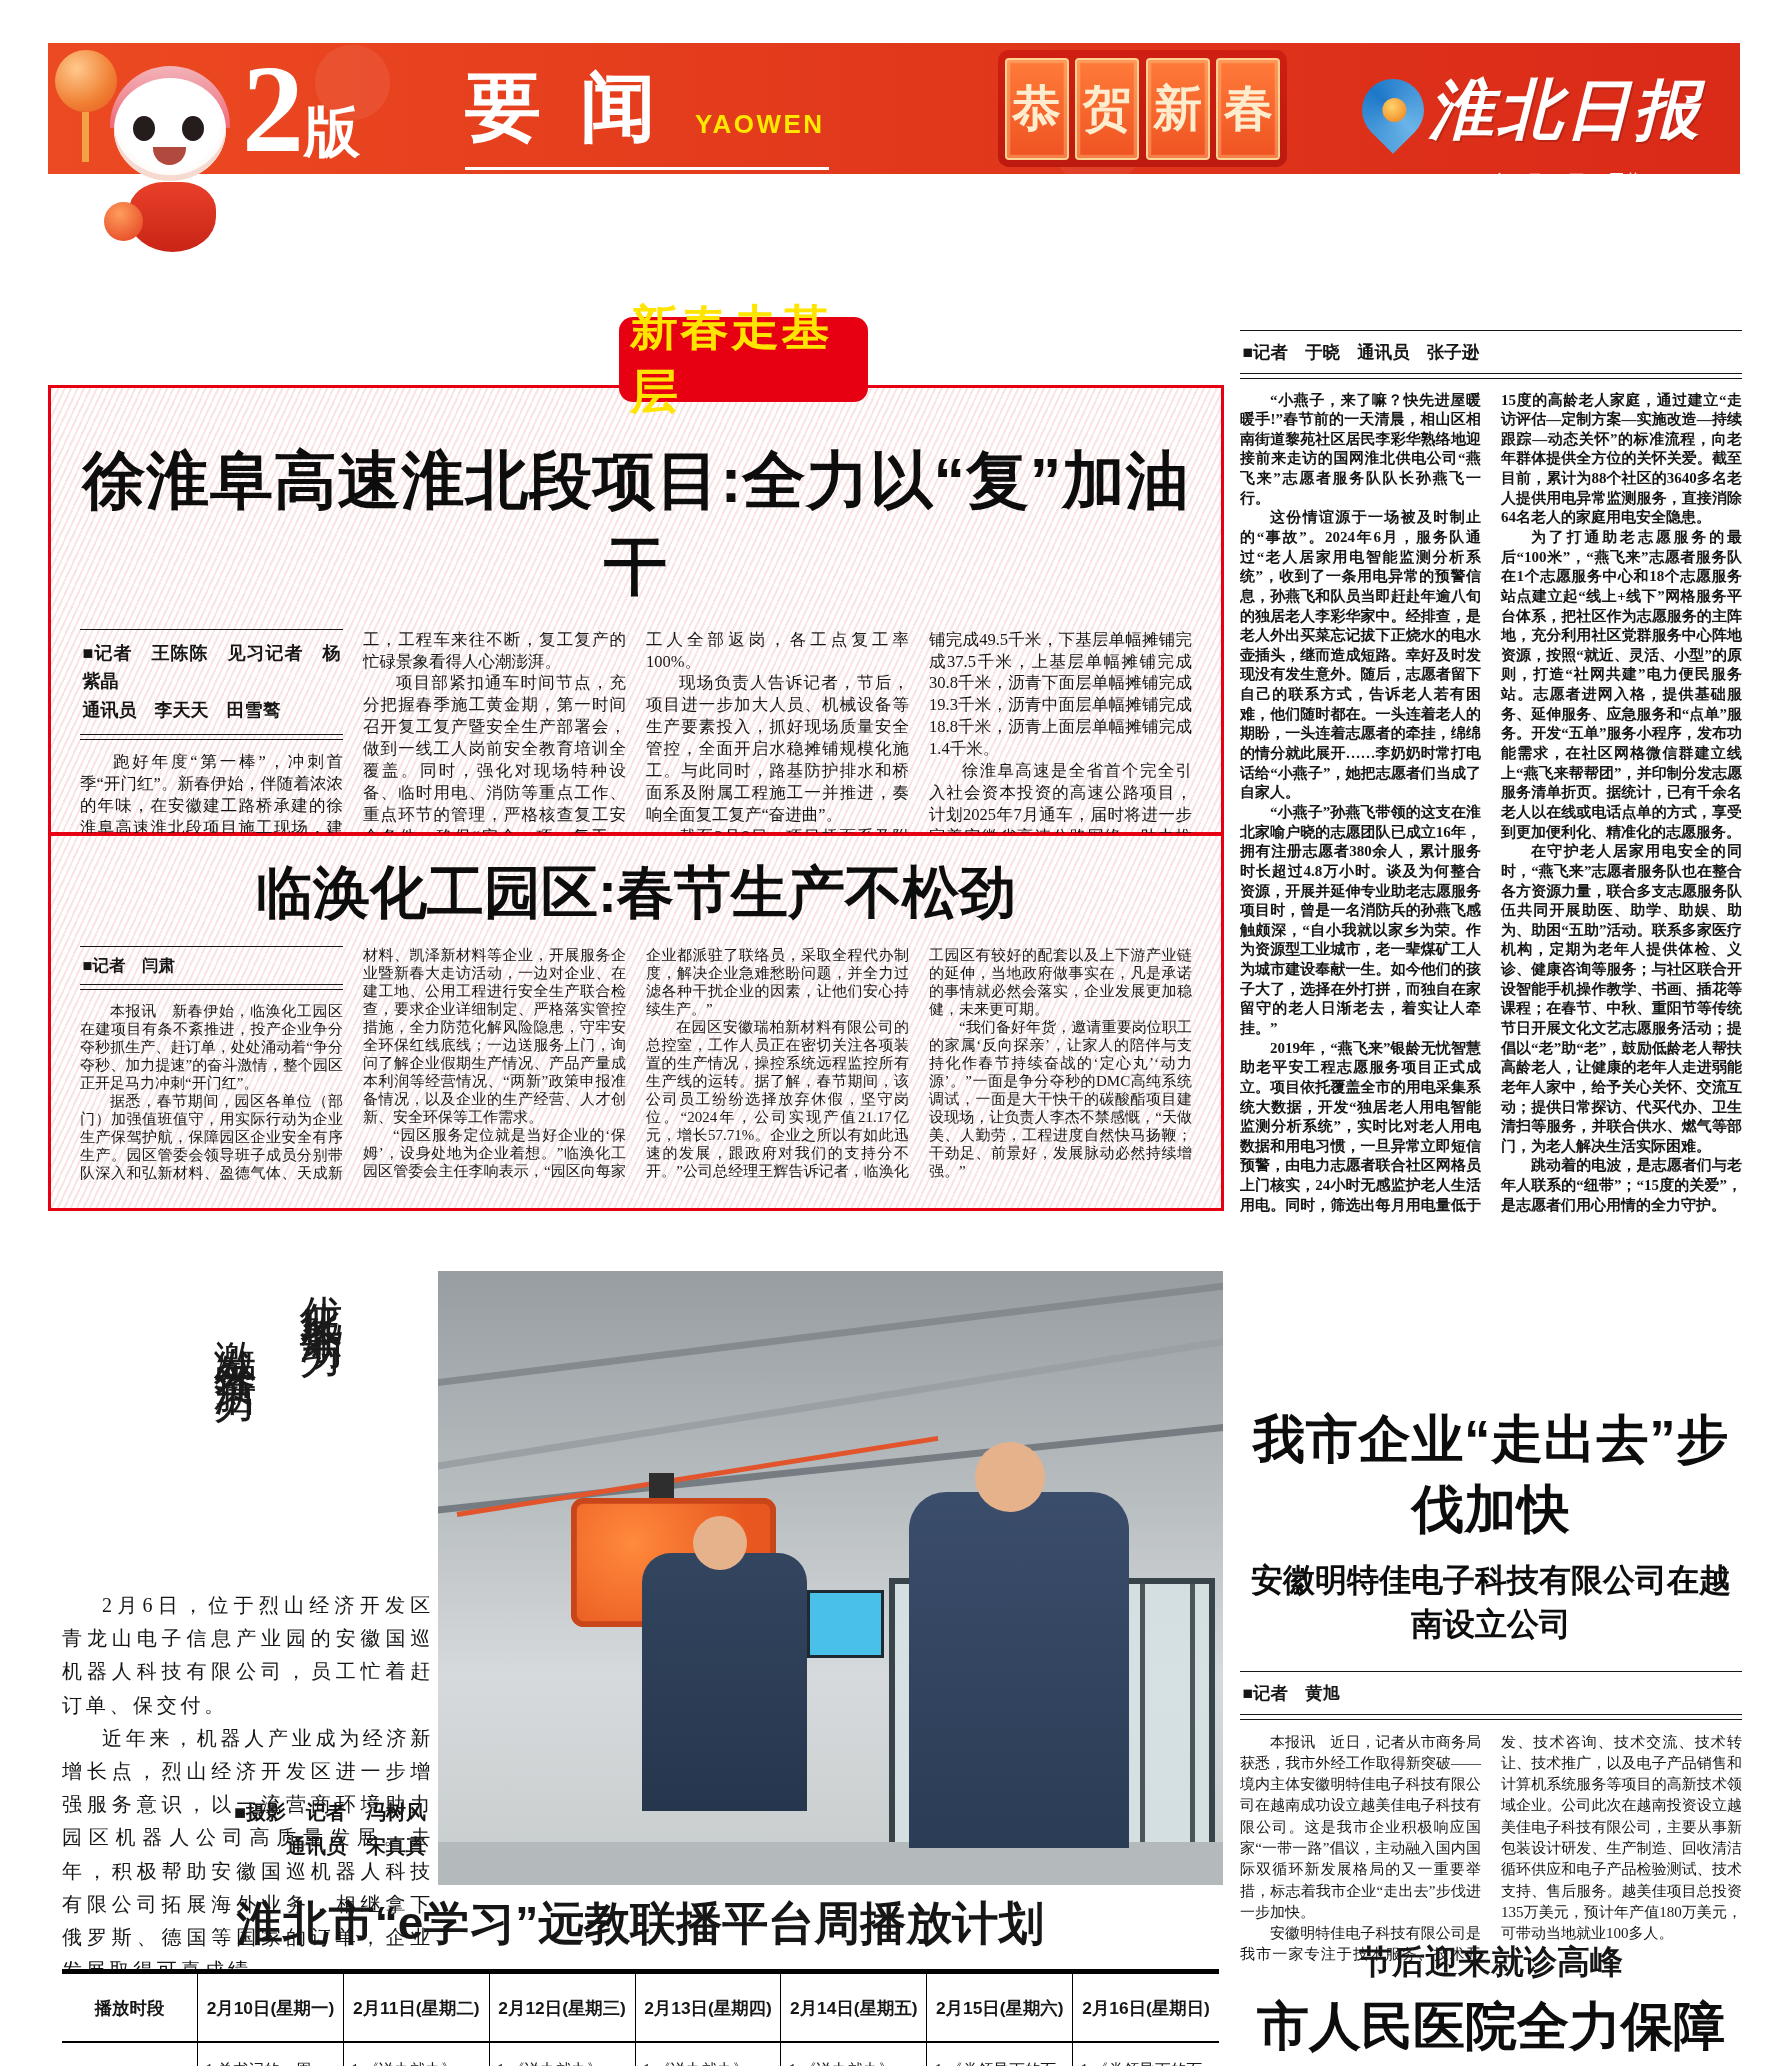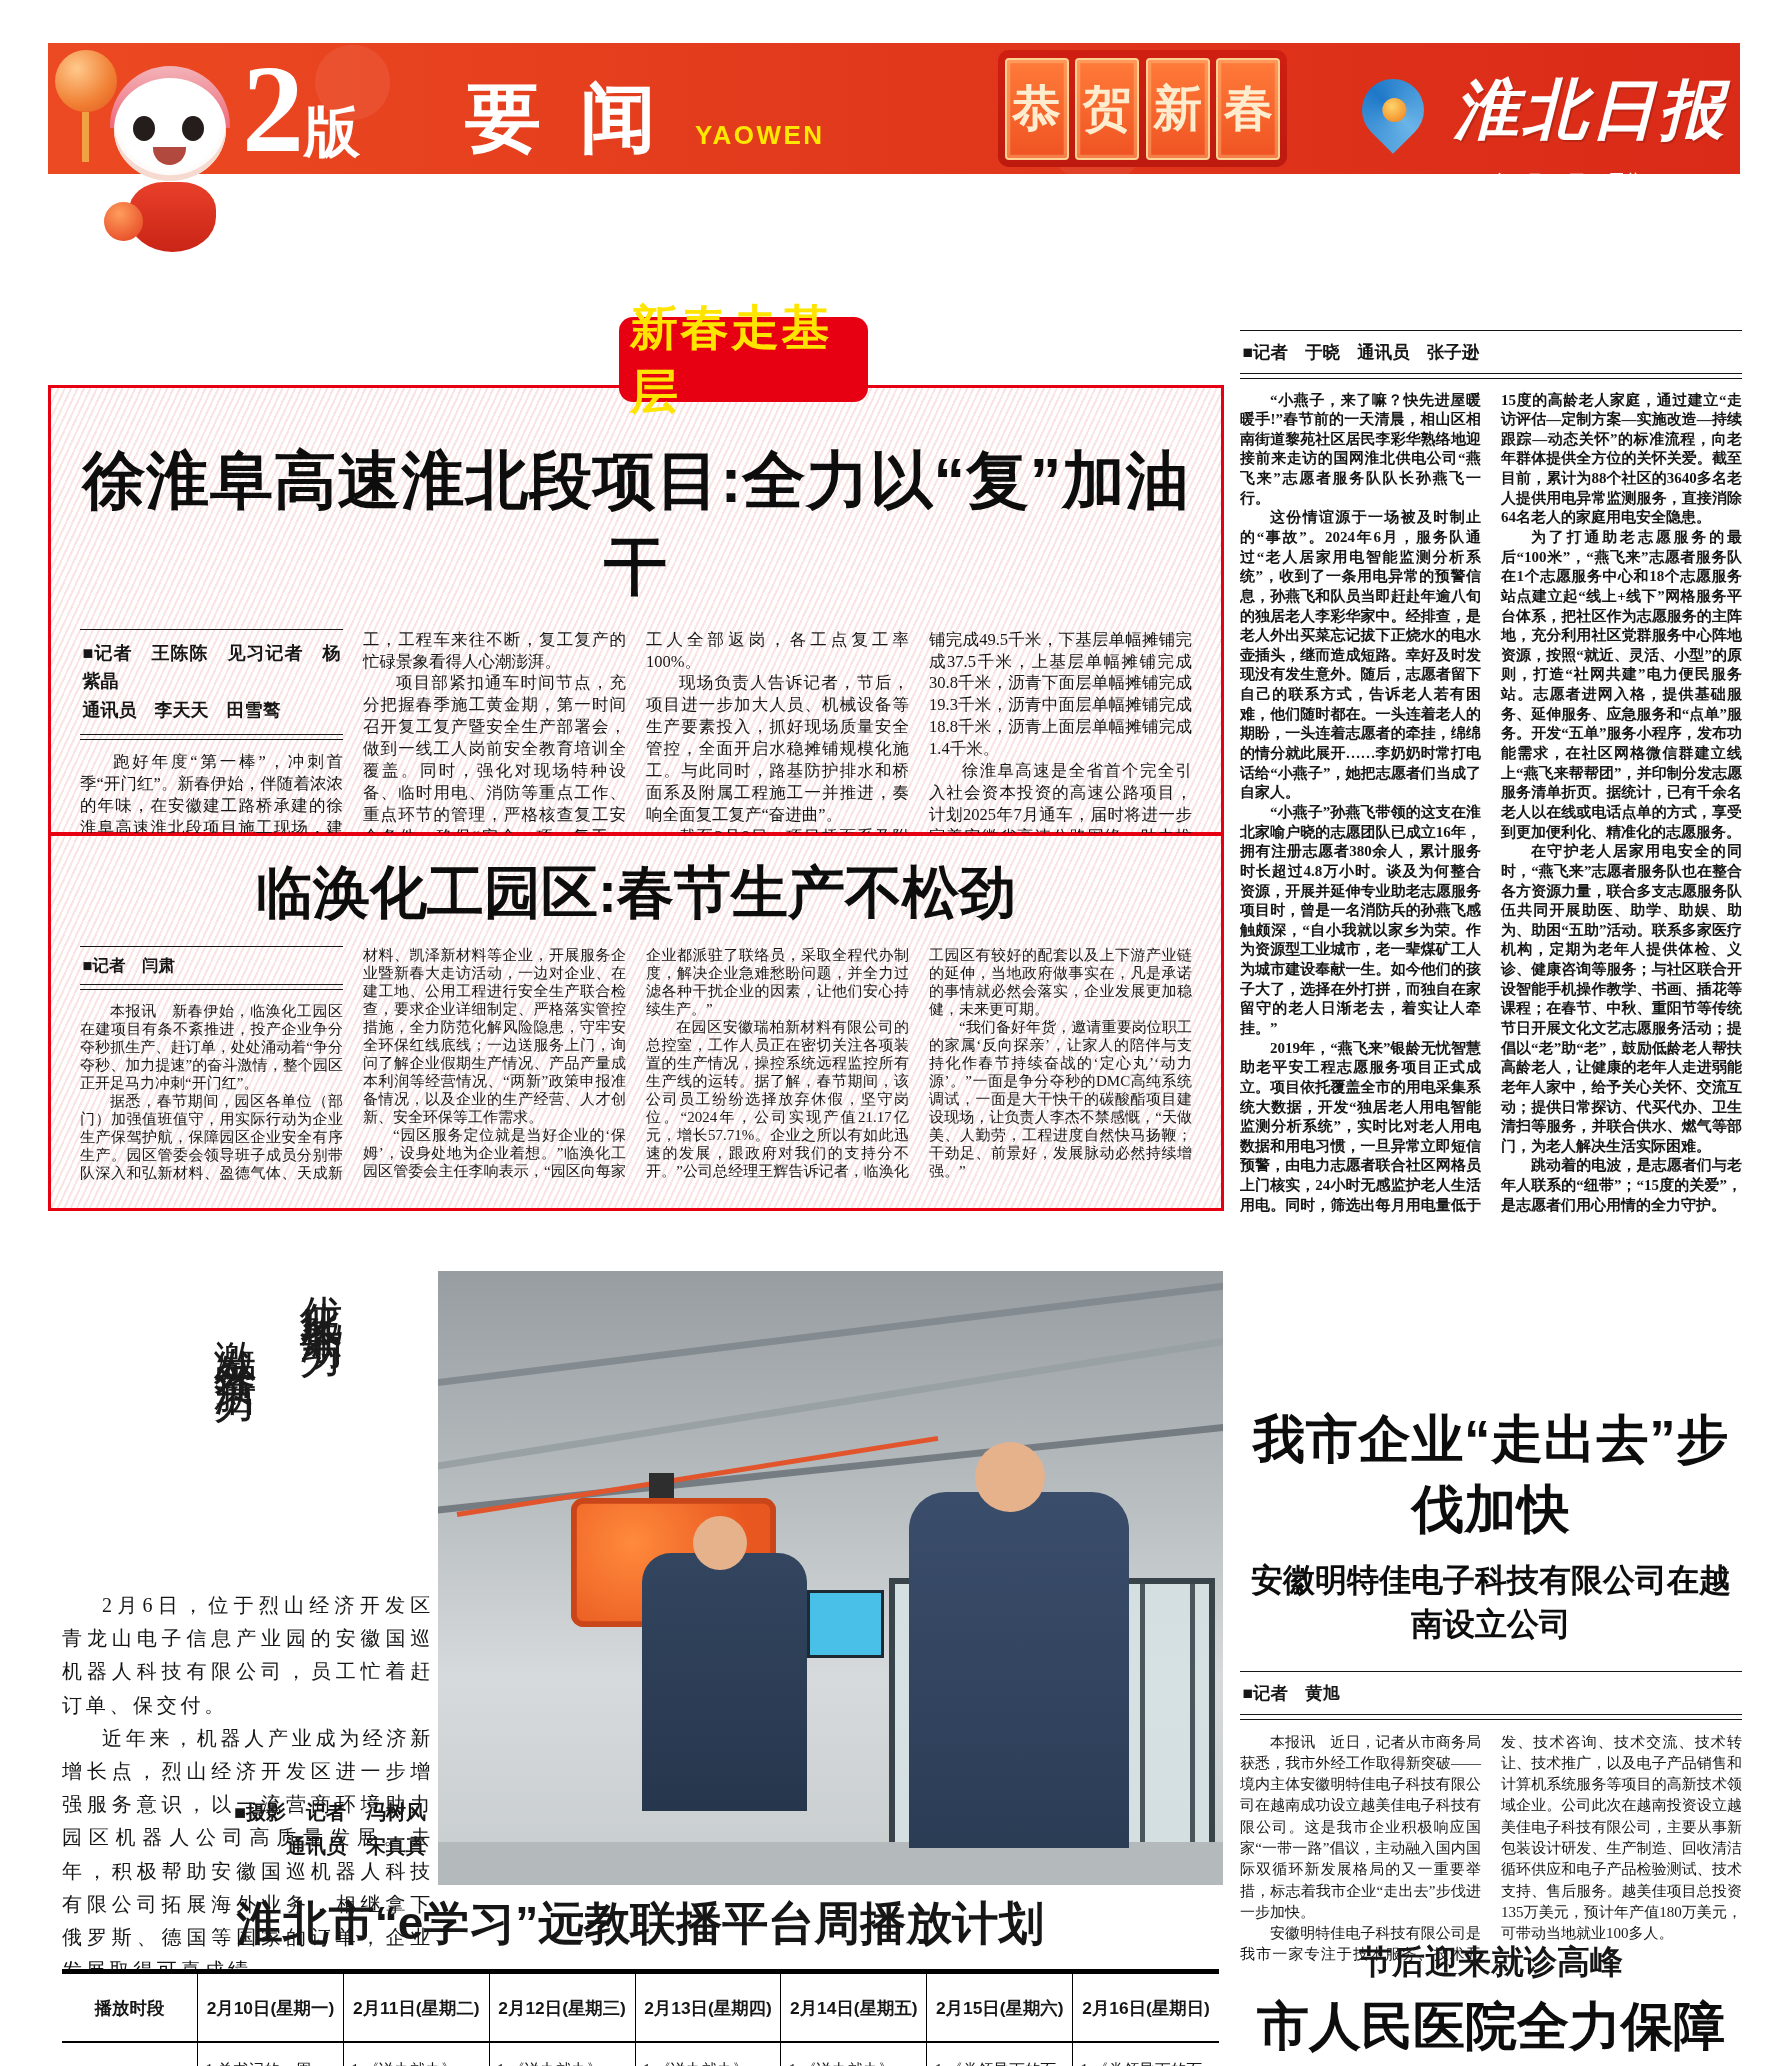--- a/index.html
+++ b/index.html
@@ -22,34 +22,34 @@
   .m-eye{position:absolute;top:50px;width:21.5px;height:25px;border-radius:50%;background:#241d1c;}
   .m-eye.l{left:23px}.m-eye.r{left:72px}
   .m-mouth{position:absolute;left:43px;top:81px;width:33px;height:18px;border-radius:0 0 33px 33px;background:#b2493f;}
   .m-body{position:absolute;left:18.6px;top:116px;width:87px;height:70px;border-radius:40% 40% 50% 50%;
     background:linear-gradient(#e8402a,#c92416);}
   .m-lant{position:absolute;left:-6.2px;top:136px;width:39px;height:39px;border-radius:50%;
     background:radial-gradient(circle at 40% 30%,#ff9d5c,#e23c1d);}
   .pagenum{position:absolute;left:194px;top:-4.1px;color:#fff;}
   .pagenum .n{font-size:124px;font-weight:bold;font-family:"Liberation Serif",serif;}
   .pagenum .w{font-size:56px;font-weight:bold;font-family:"Liberation Sans",sans-serif;}
-  .section-block{position:absolute;left:417px;top:25px;width:405px;color:#fff;}
+  .section-block{position:absolute;left:417px;top:14px;width:405px;color:#fff;}
   .section-title{font-family:"Liberation Sans",sans-serif;font-weight:900;}
   .section-title .zh{font-size:76px;letter-spacing:39px;}
   .section-title .py{font-size:26px;color:#ffe800;letter-spacing:2.5px;font-weight:bold;}
   .m-rule{width:364px;height:2.5px;background:#fff;margin:7.4px 0 10.7px 0;}
   .editors{font-size:17px;letter-spacing:0.8px;font-family:"Liberation Sans",sans-serif;}
   .greetwrap{position:absolute;left:950px;top:7.4px;width:289px;height:117px;border-radius:10.7px;
     background:linear-gradient(#cf1f12,#bd1a0f);display:flex;align-items:center;justify-content:center;gap:6.6px;}
   .tile{width:60px;height:98px;background:linear-gradient(#ff7b3a,#ef5322);border:2.1px solid #ffd293;
     border-radius:4.1px;display:flex;align-items:center;justify-content:center;
     box-shadow:inset 0 0 0 3.3px rgba(255,210,150,.35);}
   .tile span{font-size:49px;font-weight:900;color:#fdeccd;font-family:"Liberation Sans",sans-serif;}
   .brand{position:absolute;left:1314px;top:23px;width:393px;color:#fff;}
-  .brandrow{display:flex;align-items:center;gap:30px;}
+  .brandrow{display:flex;align-items:center;gap:5px;}
   .logo-icon{width:62px;height:62px;border-radius:50% 50% 50% 0;transform:rotate(-45deg);
     background:conic-gradient(#1e78c8,#6ab4e8,#1e78c8);position:relative;flex:0 0 auto;}
   .logo-icon::after{content:"";position:absolute;left:20px;top:20px;width:24px;height:24px;border-radius:50%;
     transform:rotate(45deg);background:radial-gradient(circle at 40% 35%,#ffd36b,#f07c17);}
   .paper-name{font-size:65px;font-weight:bold;font-style:italic;letter-spacing:3.3px;
     font-family:"Liberation Serif",serif;text-shadow:1.7px 1.7px 0 rgba(0,0,0,.15);}
   .date-line{font-size:20px;margin:14.5px 0 0 87px;font-family:"Liberation Sans",sans-serif;}
   
   .badge{position:absolute;left:619px;top:317px;width:238px;height:85px;background:#e60012;border-radius:14px;
     color:#ffe400;font-family:"Liberation Sans",sans-serif;font-weight:900;font-size:48px;

